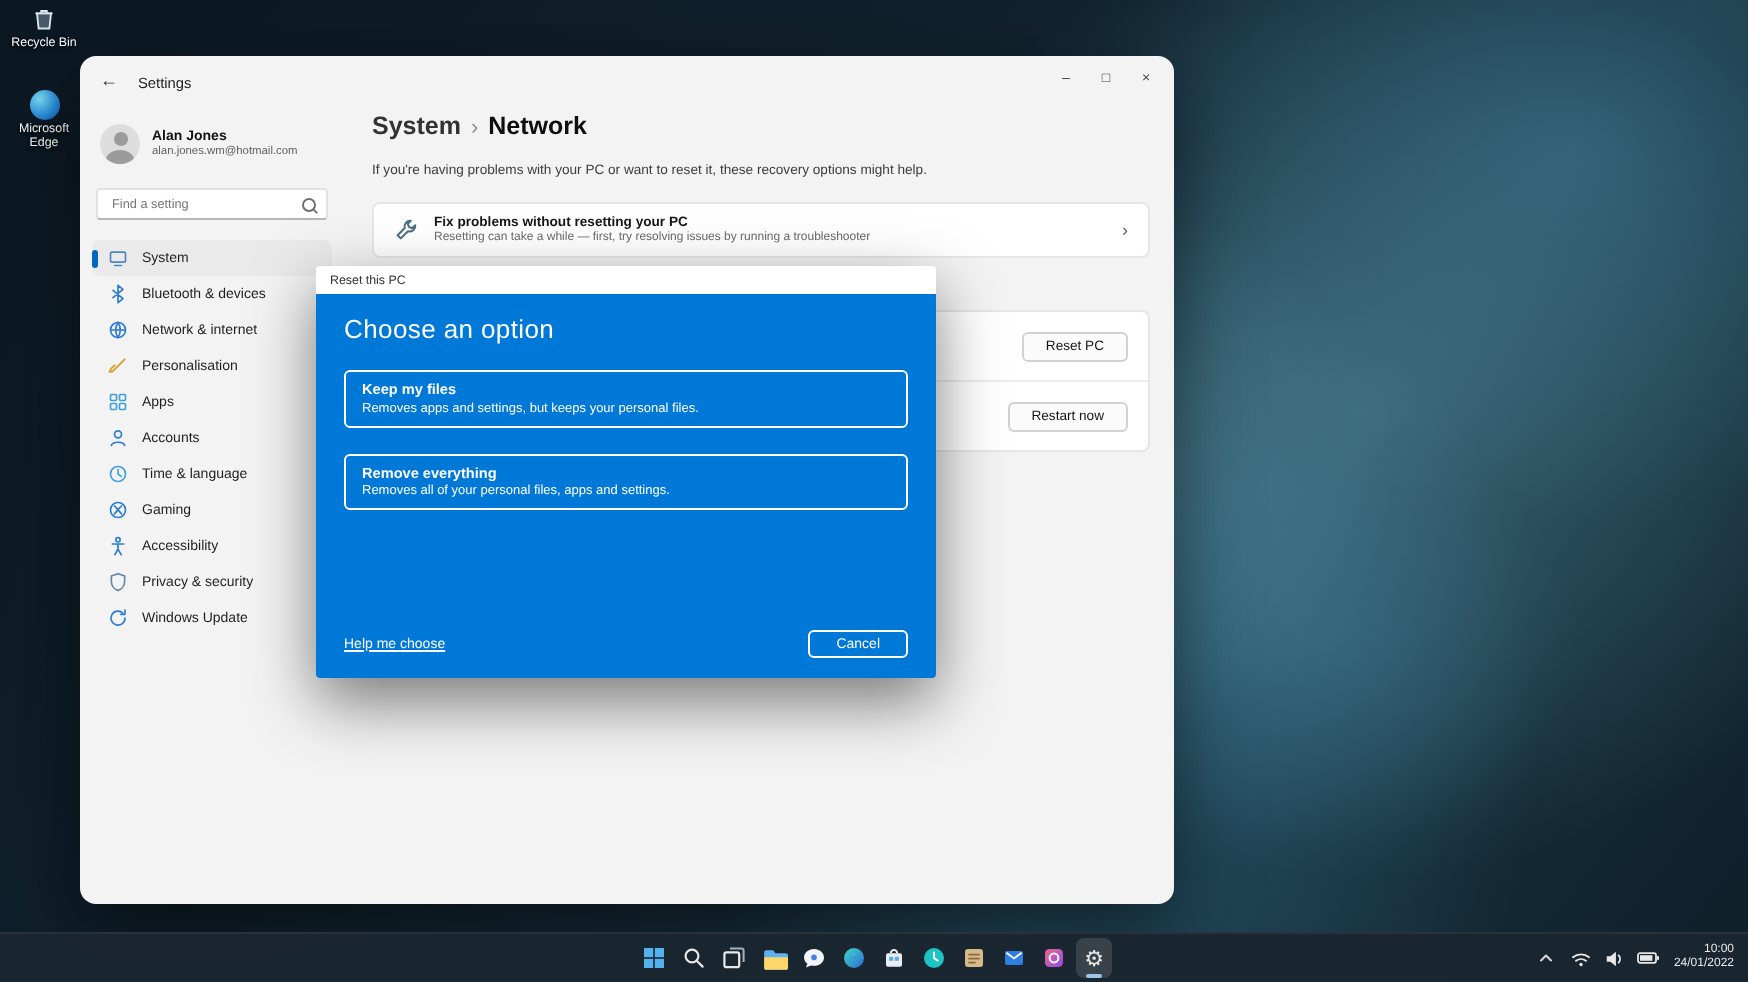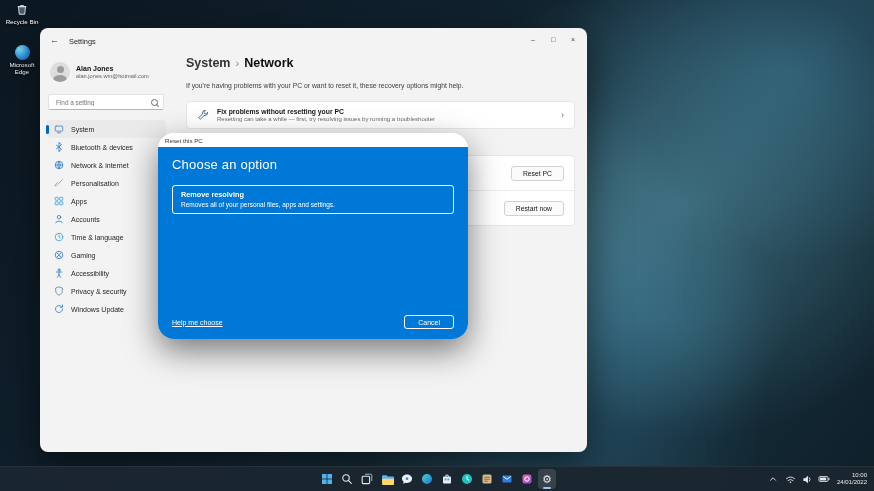--- a/index.html
+++ b/index.html
@@ -65,21 +65,21 @@
   .fix-title{font-size:6.8px;font-weight:600;color:#161616;}
   .fix-sub{font-size:6px;color:#6a6a6a;margin-top:1.5px;}
   .chev{font-size:9px;color:#5f5f5f;}
   .rows-card{margin-top:26px;}
   .row{height:34px;display:flex;align-items:center;justify-content:flex-end;padding:0 10px;}
   .row + .row{border-top:1px solid #ececec;}
   .btn{font-size:6.8px;color:#161616;background:#fbfbfb;border:1px solid #d2d2d2;border-radius:3px;
     padding:3px 11px;font-family:"Liberation Sans","DejaVu Sans",sans-serif;cursor:default;}
 
   
-  .dialog{position:absolute;left:158px;top:133px;width:310px;height:206px;border-radius:16px;
+  .dialog{position:absolute;left:158px;top:133px;width:310px;height:206px;border-radius:2px;
     overflow:hidden;box-shadow:0 12px 32px rgba(0,0,0,.5);z-index:40;}
   .dlg-titlebar{height:14px;background:#fff;display:flex;align-items:center;padding:0 7px;
     font-size:6.2px;color:#333;}
   .dlg-body{position:absolute;top:14px;left:0;right:0;bottom:0;background:#0078d7;
     padding:10px 14px;box-sizing:border-box;}
   .dlg-heading{font-size:13px;font-weight:300;color:#fff;letter-spacing:.2px;}
   .option{margin-top:13px;border:1px solid #ffffff;border-radius:3px;padding:4px 8px 5px;color:#fff;cursor:default;}
   .option:first-of-type{margin-top:16px;}
   .opt-title{font-size:7.3px;font-weight:700;}
   .opt-desc{font-size:6.5px;margin-top:1.5px;}
@@ -279,21 +279,25 @@
   </div>
 </div>
 
 <div class="dialog">
   <div class="dlg-titlebar">
     <span>Reset this PC</span>
   </div>
   <div class="dlg-body">
     <div class="dlg-heading">Choose an option</div>
     <div class="option">
-      <div class="opt-title">Remove resolving</div>
+      <div class="opt-title">Keep my files</div>
+      <div class="opt-desc">Removes apps and settings, but keeps your personal files.</div>
+    </div>
+    <div class="option">
+      <div class="opt-title">Remove everything</div>
       <div class="opt-desc">Removes all of your personal files, apps and settings.</div>
     </div>
     <div class="dlg-footer">
       <span class="help">Help me choose</span>
       <button class="cancel">Cancel</button>
     </div>
   </div>
 </div>
 
 <div class="taskbar">

